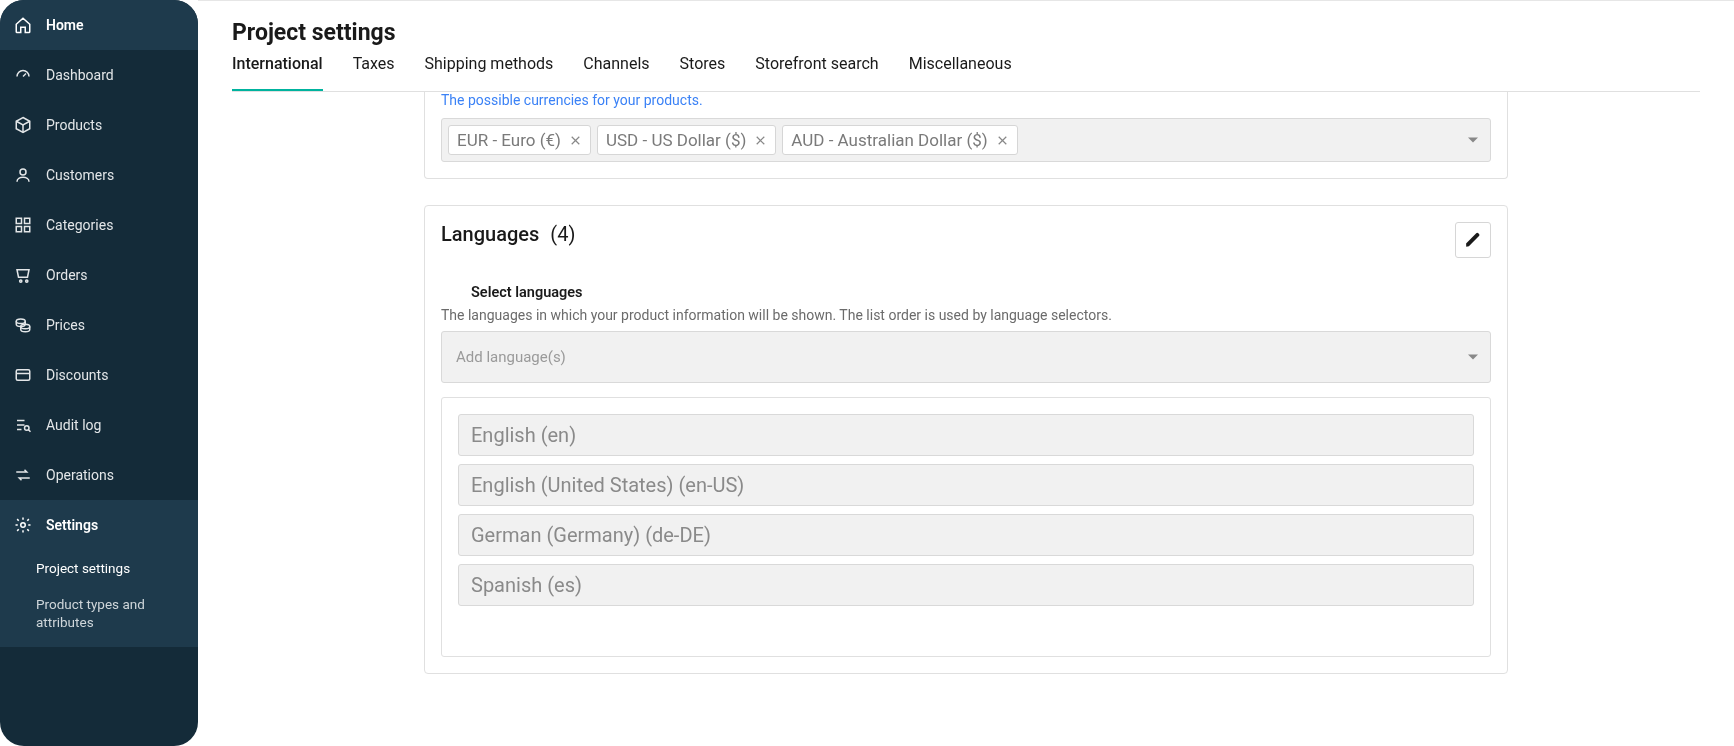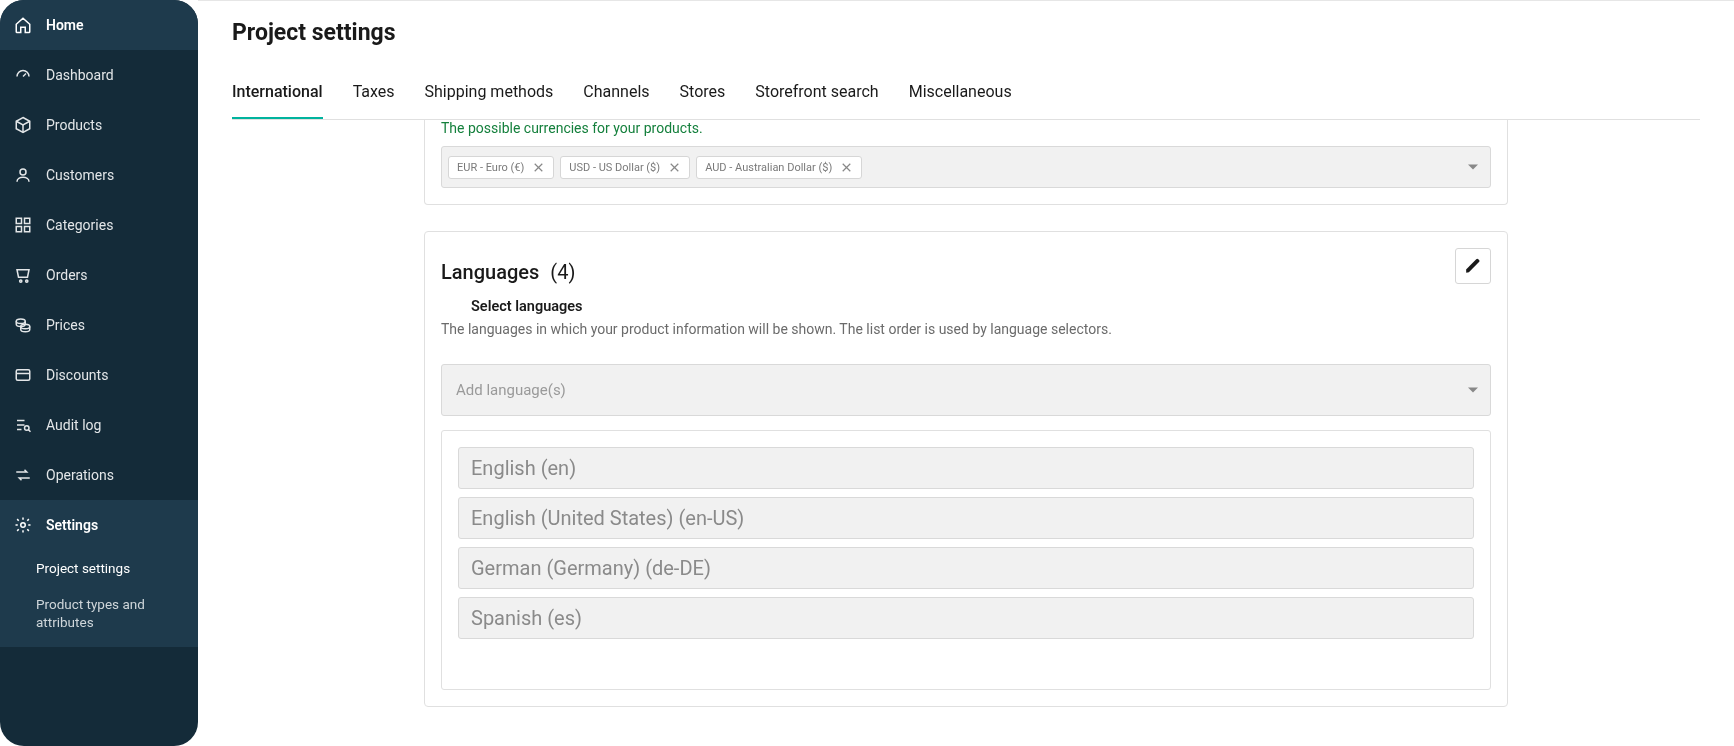--- a/index.html
+++ b/index.html
@@ -77,21 +77,21 @@
       padding: 18px 34px 0 34px;
     }
     .page-title {
       font-size: 23px;
       font-weight: 700;
       color: #1a1a1a;
     }
     .tabs {
       display: flex;
       gap: 30px;
-      margin-top: 36px;
+      margin-top: 8px;
       border-bottom: 1px solid #e0e0e0;
     }
     .tab {
       font-size: 16px;
       color: #1a1a1a;
       padding: 0 0 16px 0;
       cursor: pointer;
       border-bottom: 2px solid transparent;
     }
     .tab.active {
@@ -121,21 +121,21 @@
       border-top: none;
       border-top-left-radius: 0;
       border-top-right-radius: 0;
       margin-top: 0;
       position: relative;
       top: -4px;
       padding-top: 4px;
     }
     .helper-text {
       font-size: 14px;
-      color: #15803d;
+      color: #3b82f6;
       margin-bottom: 10px;
     }
     .token-input {
       background: #f1f1f1;
       border: 1px solid #d9d9d9;
       border-radius: 3px;
       padding: 6px;
       display: flex;
       align-items: center;
       gap: 6px;
@@ -146,21 +146,21 @@
       background: #f1f1f1;
     }
     .chip {
       background: #ffffff;
       border: 1px solid #d6d6d6;
       border-radius: 3px;
       padding: 4px 8px;
       display: inline-flex;
       align-items: center;
       gap: 8px;
-      font-size: 11px;
+      font-size: 17px;
       color: #7a7a7a;
     }
     .chip .x {
       width: 13px;
       height: 13px;
       stroke: #888;
       stroke-width: 2.2;
       cursor: pointer;
     }
     .caret {
@@ -170,23 +170,23 @@
       transform: translateY(-50%);
       width: 0; height: 0;
       border-left: 5px solid transparent;
       border-right: 5px solid transparent;
       border-top: 5px solid #888;
     }
 
     
     .card-head {
       display: flex;
-      align-items: flex-end;
+      align-items: flex-start;
       justify-content: space-between;
-      margin-bottom: 14px;
+      margin-bottom: 26px;
     }
     .card-title {
       font-size: 20px;
       font-weight: 500;
       color: #1a1a1a;
     }
     .edit-btn {
       width: 36px;
       height: 36px;
       border: 1px solid #d6d6d6;
@@ -205,21 +205,21 @@
     .label {
       font-size: 14.5px;
       font-weight: 600;
       color: #1a1a1a;
       margin-bottom: 6px;
       margin-left: 30px;
     }
     .desc {
       font-size: 14px;
       color: #6b6b6b;
-      margin-bottom: 27px;
+      margin-bottom: 8px;
     }
     .add-input {
       background: #f1f1f1;
       border: 1px solid #d9d9d9;
       border-radius: 3px;
       padding: 16px 14px;
       color: #9a9a9a;
       font-size: 15px;
       position: relative;
       margin-bottom: 14px;

